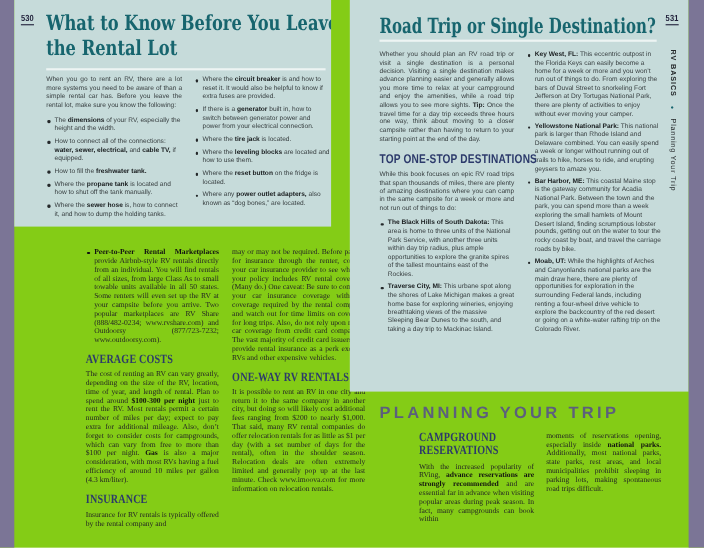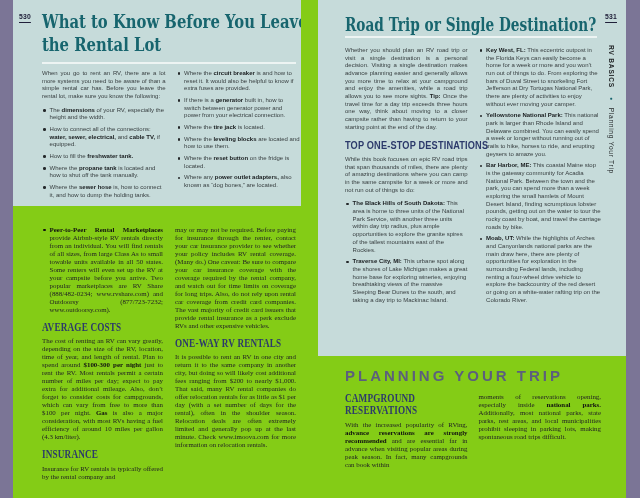--- a/index.html
+++ b/index.html
@@ -38,21 +38,21 @@
   .sans-copy { font-size:6px; line-height:1.28; color:#394042; }
   .sans-copy b { color:#191d1f; }
   .intro-just { text-align:justify; margin-bottom:6px; }
 
   .bullet { display:flex; margin-bottom:4px; }
   .dot { flex:none; width:2.6px; height:2.6px; border-radius:50%; background:#24282a;
          margin:2.4px 4px 0 1px; }
   .bullet-text { flex:1; min-width:0; }
 
   .serif-copy { font-family:"Liberation Serif", serif; font-size:6.9px; line-height:1.16;
-                color:#232324; text-align:justify; }
+                color:#232324; text-align:justify;margin-left:36px; }
   .serif-copy b { color:#111; }
   .serif-copy .dot { background:#111; margin-top:2.8px; }
 
   .navy-head { font-weight:bold; font-size:11.5px; color:#2c3a6b; white-space:nowrap;
                transform:scaleX(.8); transform-origin:0 50%; margin:7px 0 3px; letter-spacing:.2px; }
   .navy-head.wrap { white-space:normal; line-height:1.03; margin:0 0 4px; }
 
   .white-lp { position:absolute; left:42px; top:226px; width:254px; display:flex; gap:12px; }
   .white-rp { position:absolute; left:345px; top:367px; width:256px; }
 

